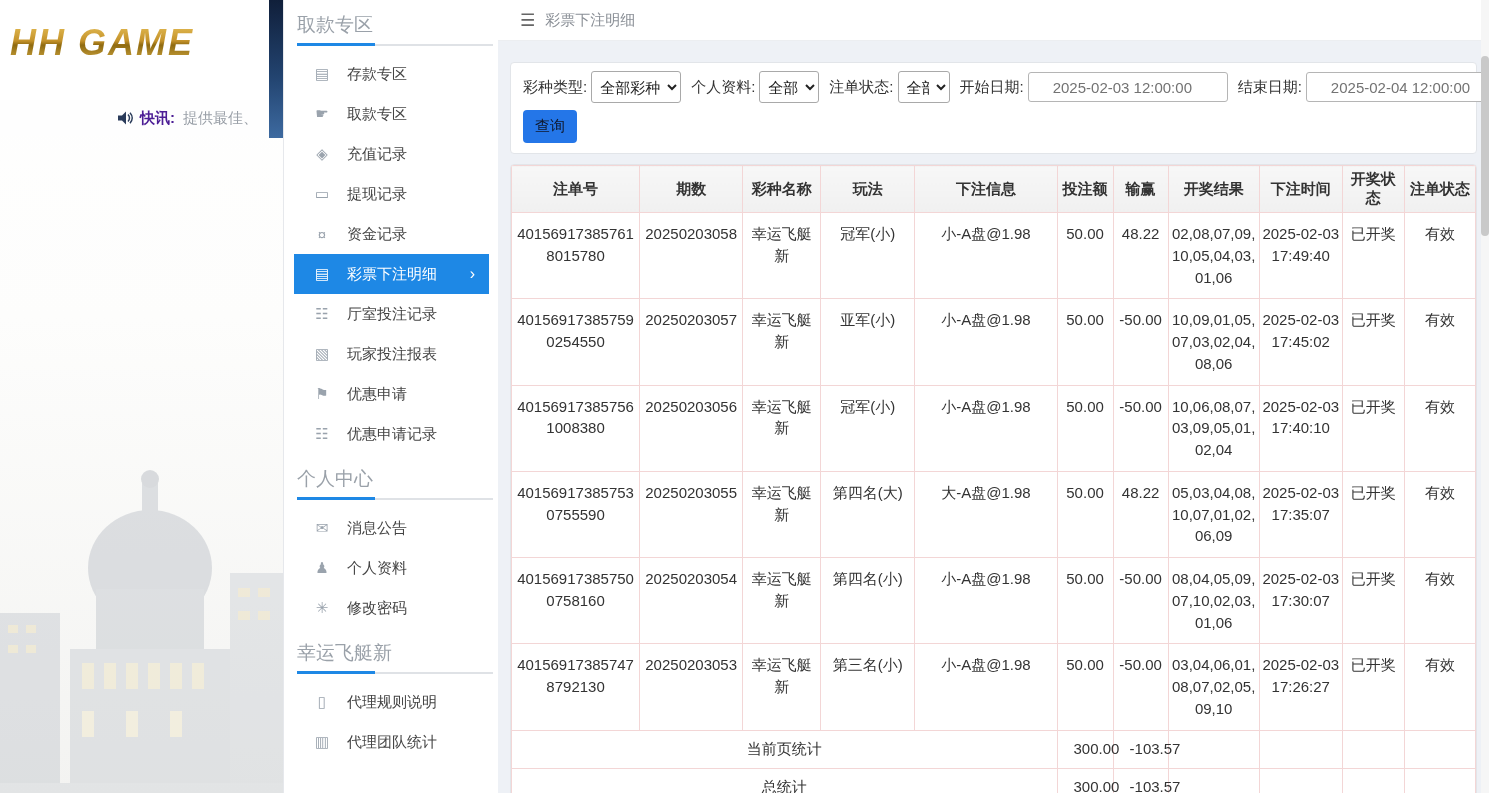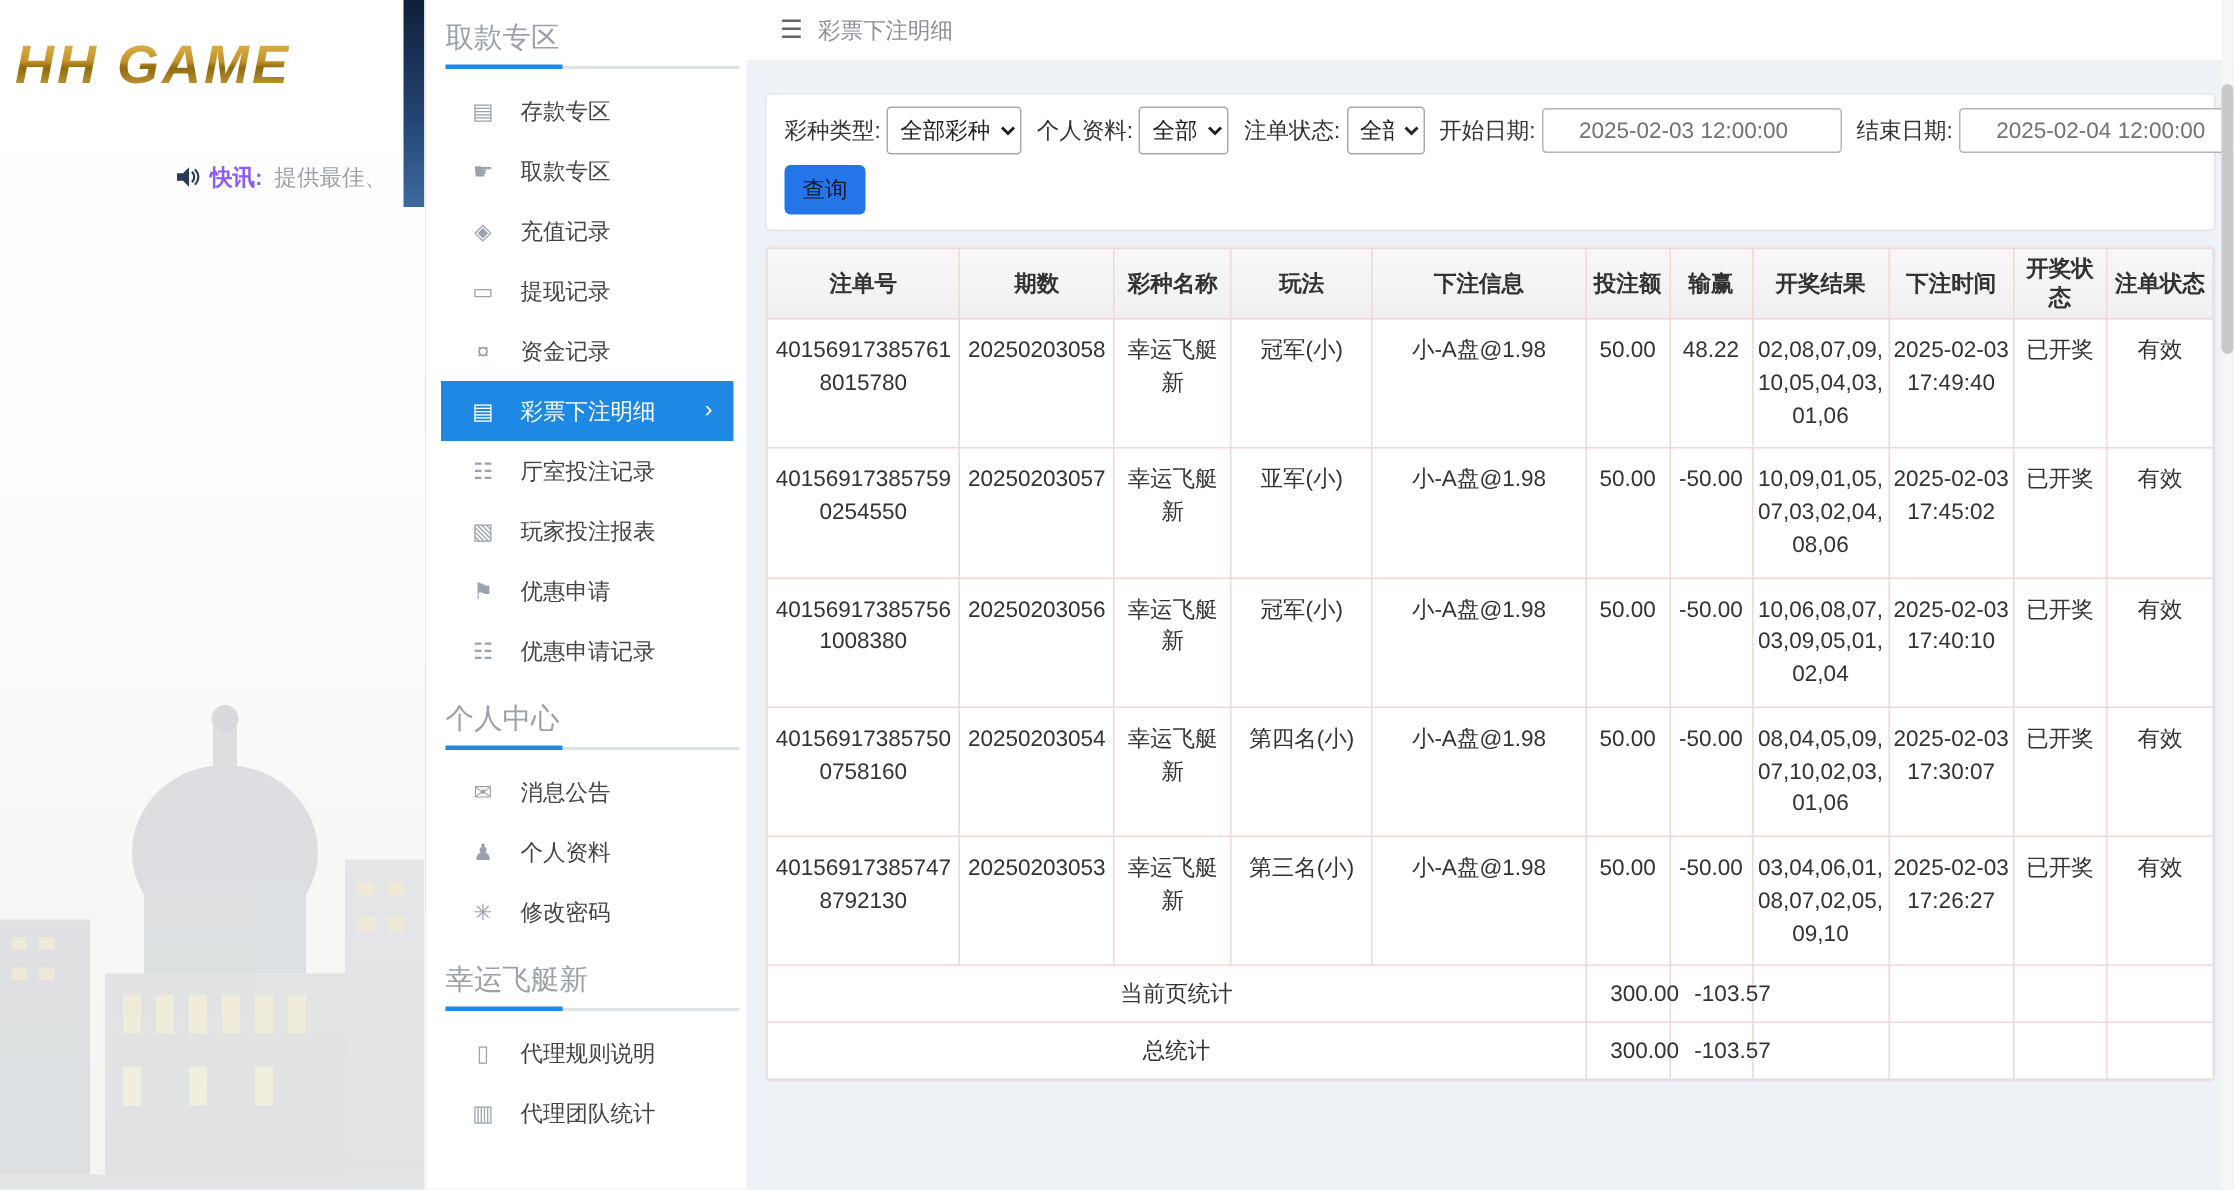--- a/index.html
+++ b/index.html
@@ -13,21 +13,21 @@
     background:linear-gradient(#ffffff 0,#fdfdfc 40%,#f3f3f1 100%);}
   .logo-band{position:absolute;left:0;top:0;width:283px;height:100px;background:#fff;}
   .logo-text{
     position:absolute;left:10px;top:22px;font-size:36px;font-weight:800;font-style:italic;
     letter-spacing:2px;white-space:nowrap;
     background:linear-gradient(180deg,#e8c25a 0%,#c4922a 45%,#8f6a10 55%,#d7af48 100%);
     -webkit-background-clip:text;background-clip:text;-webkit-text-fill-color:transparent;color:#c08a1e;
   }
   .ticker-band{position:absolute;left:0;top:100px;width:283px;height:36px;background:#fefefe;
     display:flex;align-items:center;padding-left:118px;box-sizing:border-box;white-space:nowrap;overflow:hidden;}
-  .ticker-label{font-weight:bold;color:#8b5cf6;font-size:15px;margin:0 8px 0 6px;}
+  .ticker-label{font-weight:bold;color:#4c1d95;font-size:15px;margin:0 8px 0 6px;}
   .ticker-text{color:#9aa0a8;font-size:15px;}
   .dark-strip{position:absolute;right:0;top:0;width:14px;height:138px;
     background:linear-gradient(180deg,#101f3a 0%,#22436f 55%,#3d6aa0 100%);}
   .cityscape{position:absolute;left:0;bottom:0;width:283px;height:430px;opacity:.38;}
   
   .sidebar{position:absolute;left:283px;top:0;width:215px;height:793px;background:#fff;
     box-shadow:1px 0 0 #e6e8ec inset;overflow:hidden;}
   .sb-header{margin:8px 5px 0 5px;height:42px;border-radius:1px;position:relative;overflow:hidden;
     background:
       radial-gradient(circle at 178px 10px, rgba(255,255,255,.30) 0 9px, rgba(255,255,255,0) 10px),
@@ -290,20 +290,33 @@
               <td>冠军(小)</td>
               <td>小-A盘@1.98</td>
               <td>50.00</td>
               <td>-50.00</td>
               <td class="break-all">10,06,08,07,03,09,05,01,02,04</td>
               <td>2025-02-03 17:40:10</td>
               <td>已开奖</td>
               <td>有效</td>
             </tr>
             <tr class="data-row">
+              <td class="break-all">401569173857530755590</td>
+              <td>20250203055</td>
+              <td>幸运飞艇新</td>
+              <td>第四名(大)</td>
+              <td>大-A盘@1.98</td>
+              <td>50.00</td>
+              <td>48.22</td>
+              <td class="break-all">05,03,04,08,10,07,01,02,06,09</td>
+              <td>2025-02-03 17:35:07</td>
+              <td>已开奖</td>
+              <td>有效</td>
+            </tr>
+            <tr class="data-row">
               <td class="break-all">401569173857500758160</td>
               <td>20250203054</td>
               <td>幸运飞艇新</td>
               <td>第四名(小)</td>
               <td>小-A盘@1.98</td>
               <td>50.00</td>
               <td>-50.00</td>
               <td class="break-all">08,04,05,09,07,10,02,03,01,06</td>
               <td>2025-02-03 17:30:07</td>
               <td>已开奖</td>

